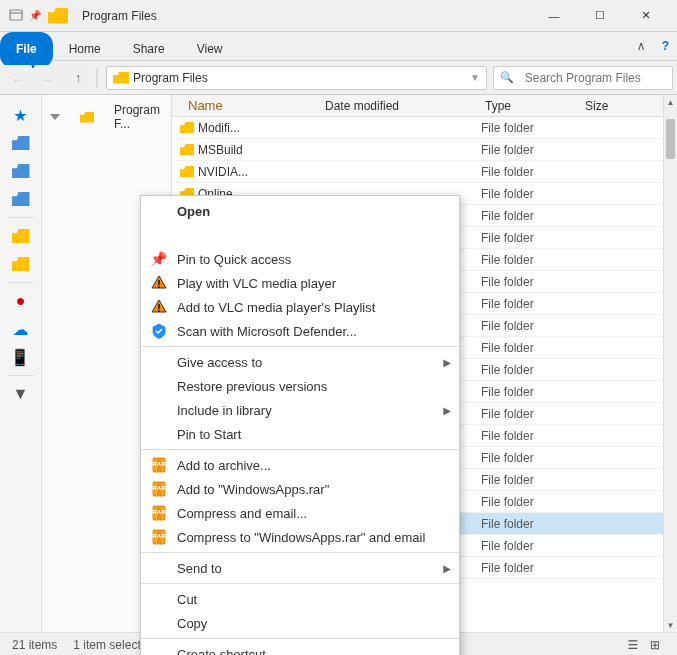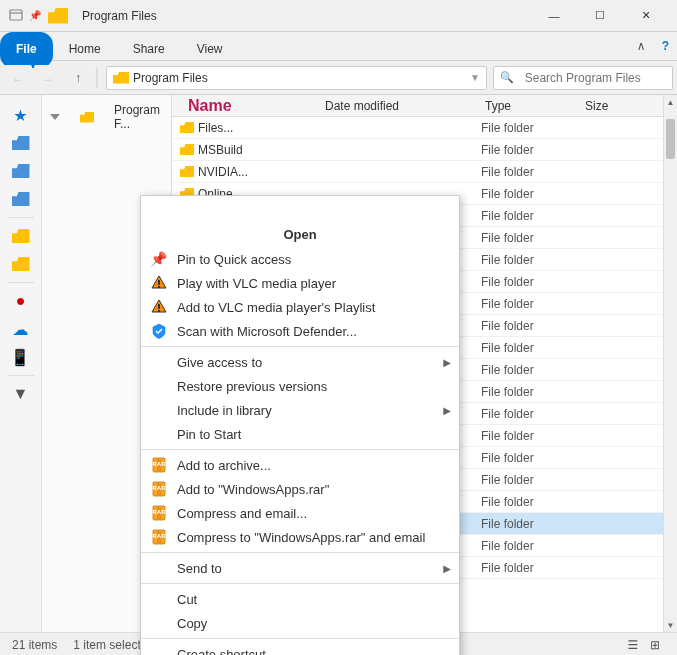--- a/index.html
+++ b/index.html
@@ -210,21 +210,21 @@
       height: 22px;
       display: flex;
       align-items: center;
       background: #f5f5f5;
       border-bottom: 1px solid #ddd;
       padding: 0 8px;
       position: sticky;
       top: 0;
       z-index: 1;
     }
-    .col-name { flex: 1; font-size: 16px; color: #be185d; font-weight: 700; }
+    .col-name { flex: 1; font-size: 13px; color: #a16207; font-weight: 400; }
     .col-date { width: 160px; font-size: 12px; color: #333; font-weight: 500; }
     .col-type { width: 100px; font-size: 12px; color: #333; font-weight: 500; }
     .col-size { width: 70px; font-size: 12px; color: #333; font-weight: 500; }
 
     .file-row {
       height: 22px;
       display: flex;
       align-items: center;
       padding: 0 8px;
       border-bottom: 1px solid #f0f0f0;
@@ -341,21 +341,20 @@
       font-size: 10px;
       color: #666;
     }
     .ctx-separator {
       height: 1px;
       background: #ddd;
       margin: 3px 0;
     }
     .ctx-item.bold {
       font-weight: 700;
-      flex-direction: column;
     }
 
     
     .vlc-icon {
       font-size: 12px;
       color: orange;
     }
     .winrar-icon {
       font-size: 12px;
       color: #666;
@@ -494,21 +493,21 @@
       <span style="width:8px;"></span>
       <span class="col-name">Name</span>
       <span class="col-date">Date modified</span>
       <span class="col-type">Type</span>
       <span class="col-size">Size</span>
     </div>
 
     <div class="file-list">
       <div class="file-row">
           <div class="row-folder"></div>
-          <span class="row-name">Files...</span>
+          <span class="row-name">Modifi...</span>
           <span class="row-date"></span>
           <span class="row-type">File folder</span>
           <span class="row-size"></span>
         </div>
       <div class="file-row">
           <div class="row-folder"></div>
           <span class="row-name">MSBuild</span>
           <span class="row-date"></span>
           <span class="row-type">File folder</span>
           <span class="row-size"></span>

